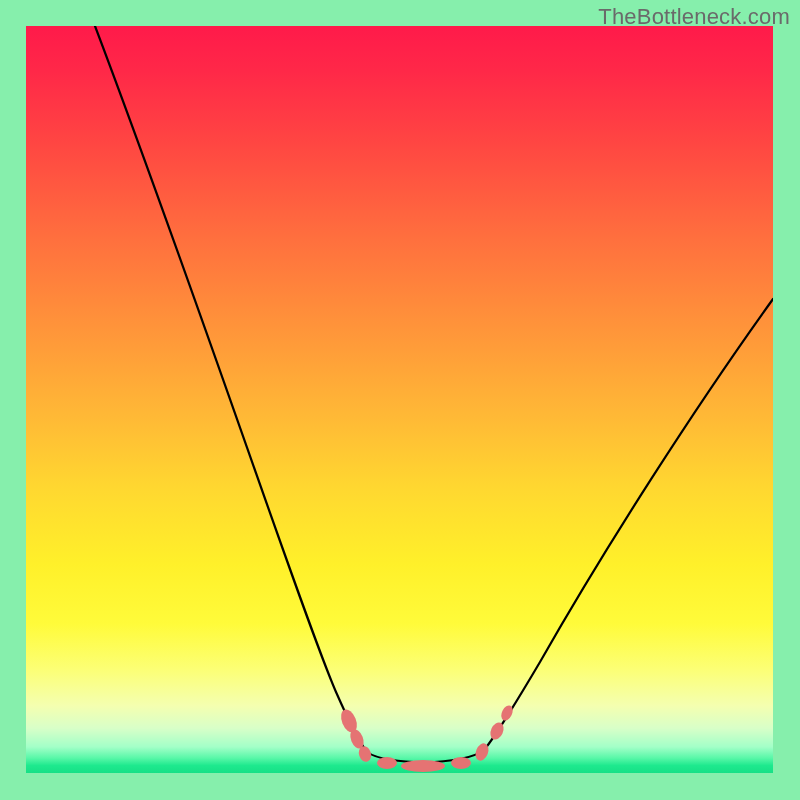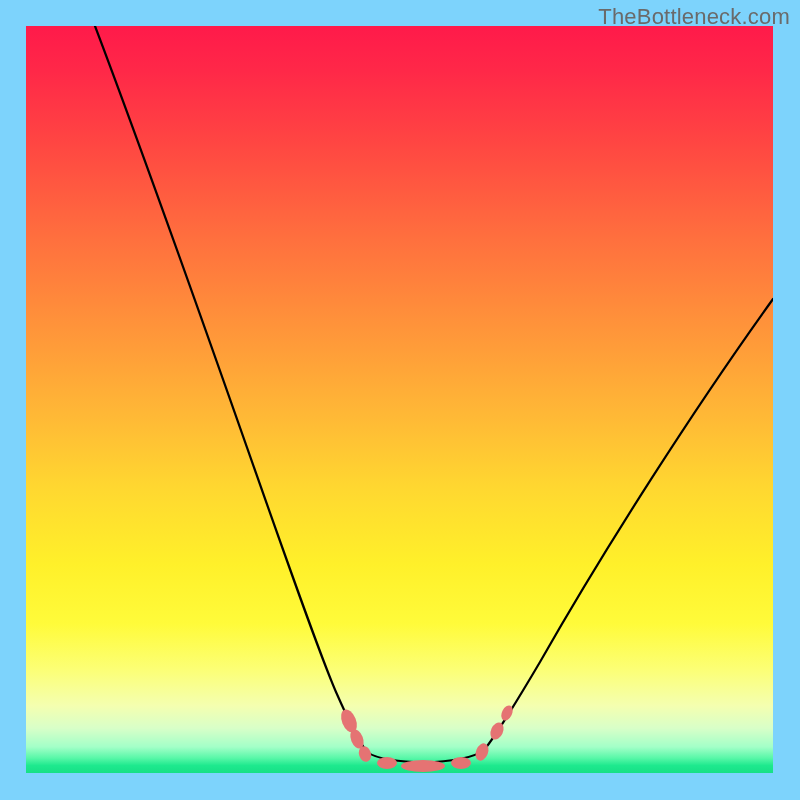--- a/index.html
+++ b/index.html
@@ -10,21 +10,21 @@
     background: #000;
     overflow: hidden;
     font-family: Arial, Helvetica, sans-serif;
   }
   .frame {
     position: absolute;
     top: 0;
     left: 0;
     width: 800px;
     height: 800px;
-    background: #7dd3fc;
+    background: #86efac;
   }
   .plot-area {
     position: absolute;
     top: 26px;
     left: 26px;
     width: 747px;
     height: 747px;
     overflow: hidden;
   }
   .gradient {

